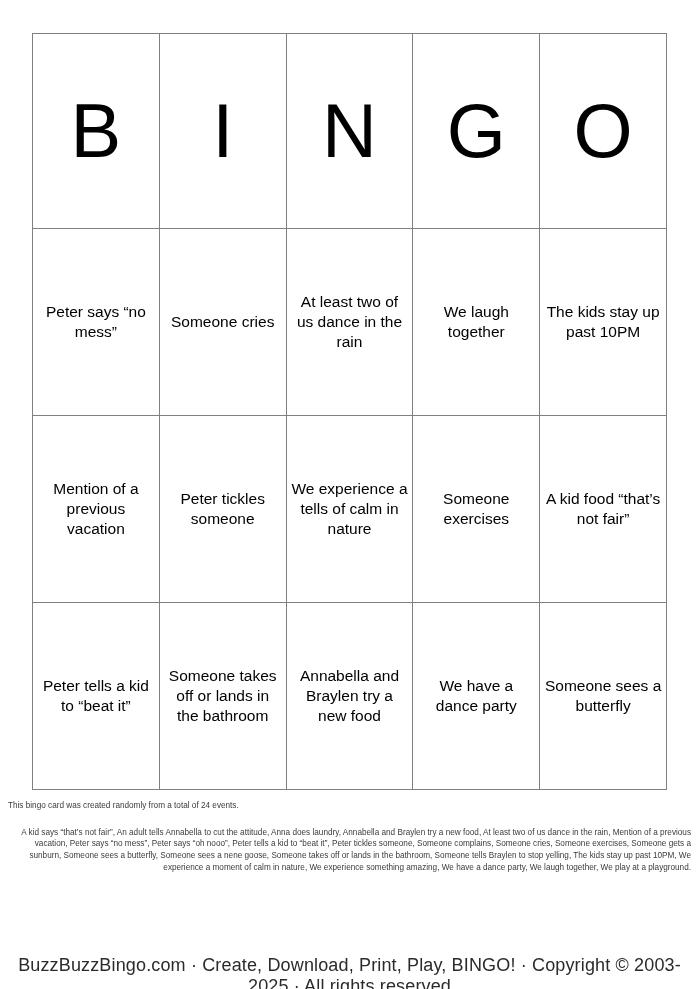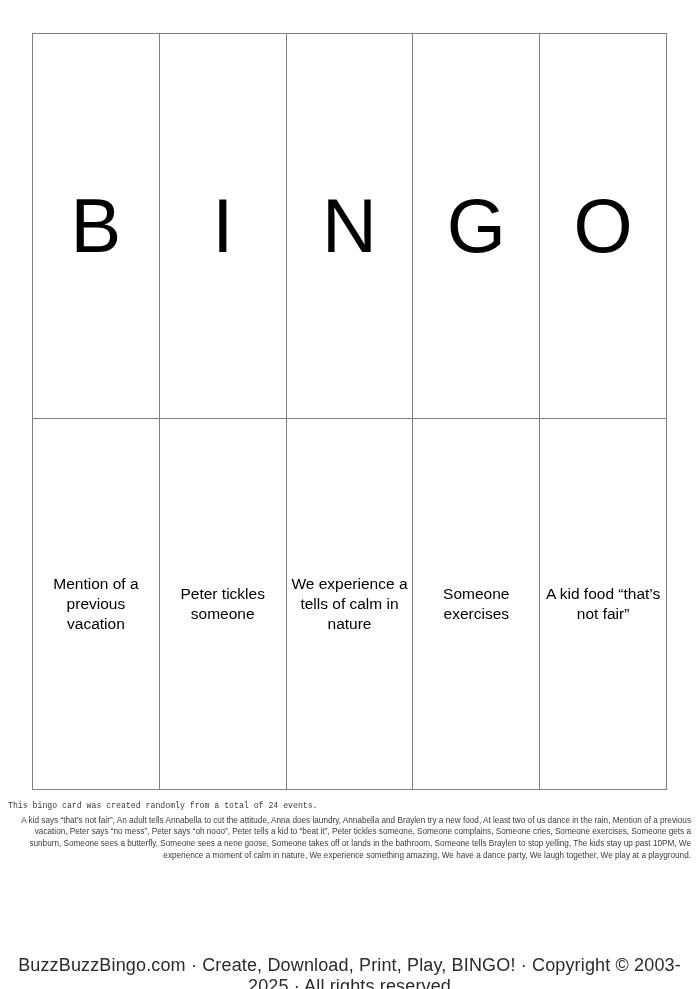--- a/index.html
+++ b/index.html
@@ -63,22 +63,21 @@
     left: 8px;
     top: 800px;
     width: 683px;
     font-size: 8.2px;
     line-height: 1.42;
     color: #3b3b3b;
     font-family: "Liberation Sans", sans-serif;
   }
   #footnote .note-line-1 {
     display: block;
-    margin-bottom: 3px;
-    font-family: Liberation Mono, monospace;
+    margin-bottom: 15px;
   }
   #footnote .note-list {
     display: block;
     text-align: right;
   }
 
   #footer-bar {
     position: absolute;
     left: 0;
     top: 955px;
@@ -96,31 +95,45 @@
   <table class="bingo-grid">
     <tbody>
       <tr class="header-row">
         <td>B</td>
         <td>I</td>
         <td>N</td>
         <td>G</td>
         <td>O</td>
       </tr>
 
+      <tr class="cell-row">
+        <td>Peter says “no mess”</td>
+        <td>Someone cries</td>
+        <td>At least two of us dance in the rain</td>
+        <td>We laugh together</td>
+        <td>The kids stay up past 10PM</td>
+      </tr>
 
 
 
       <tr class="cell-row">
         <td>Mention of a previous vacation</td>
         <td>Peter tickles someone</td>
         <td>We experience a tells of calm in nature</td>
         <td>Someone exercises</td>
         <td>A kid food “that’s not fair”</td>
       </tr>
 
+      <tr class="cell-row">
+        <td>Peter tells a kid to “beat it”</td>
+        <td>Someone takes off or lands in the bathroom</td>
+        <td>Annabella and Braylen try a new food</td>
+        <td>We have a dance party</td>
+        <td>Someone sees a butterfly</td>
+      </tr>
     </tbody>
   </table>
 </div>
 
 <div id="footnote">
   <span class="note-line-1">This bingo card was created randomly from a total of 24 events.</span>
   <span class="note-list">A kid says “that’s not fair”, An adult tells Annabella to cut the attitude, Anna does laundry, Annabella and Braylen try a new food, At least two of us dance in the rain, Mention of a previous vacation, Peter says “no mess”, Peter says “oh nooo”, Peter tells a kid to “beat it”, Peter tickles someone, Someone complains, Someone cries, Someone exercises, Someone gets a sunburn, Someone sees a butterfly, Someone sees a nene goose, Someone takes off or lands in the bathroom, Someone tells Braylen to stop yelling, The kids stay up past 10PM, We experience a moment of calm in nature, We experience something amazing, We have a dance party, We laugh together, We play at a playground.</span>
 </div>
 
 <div id="footer-bar">

